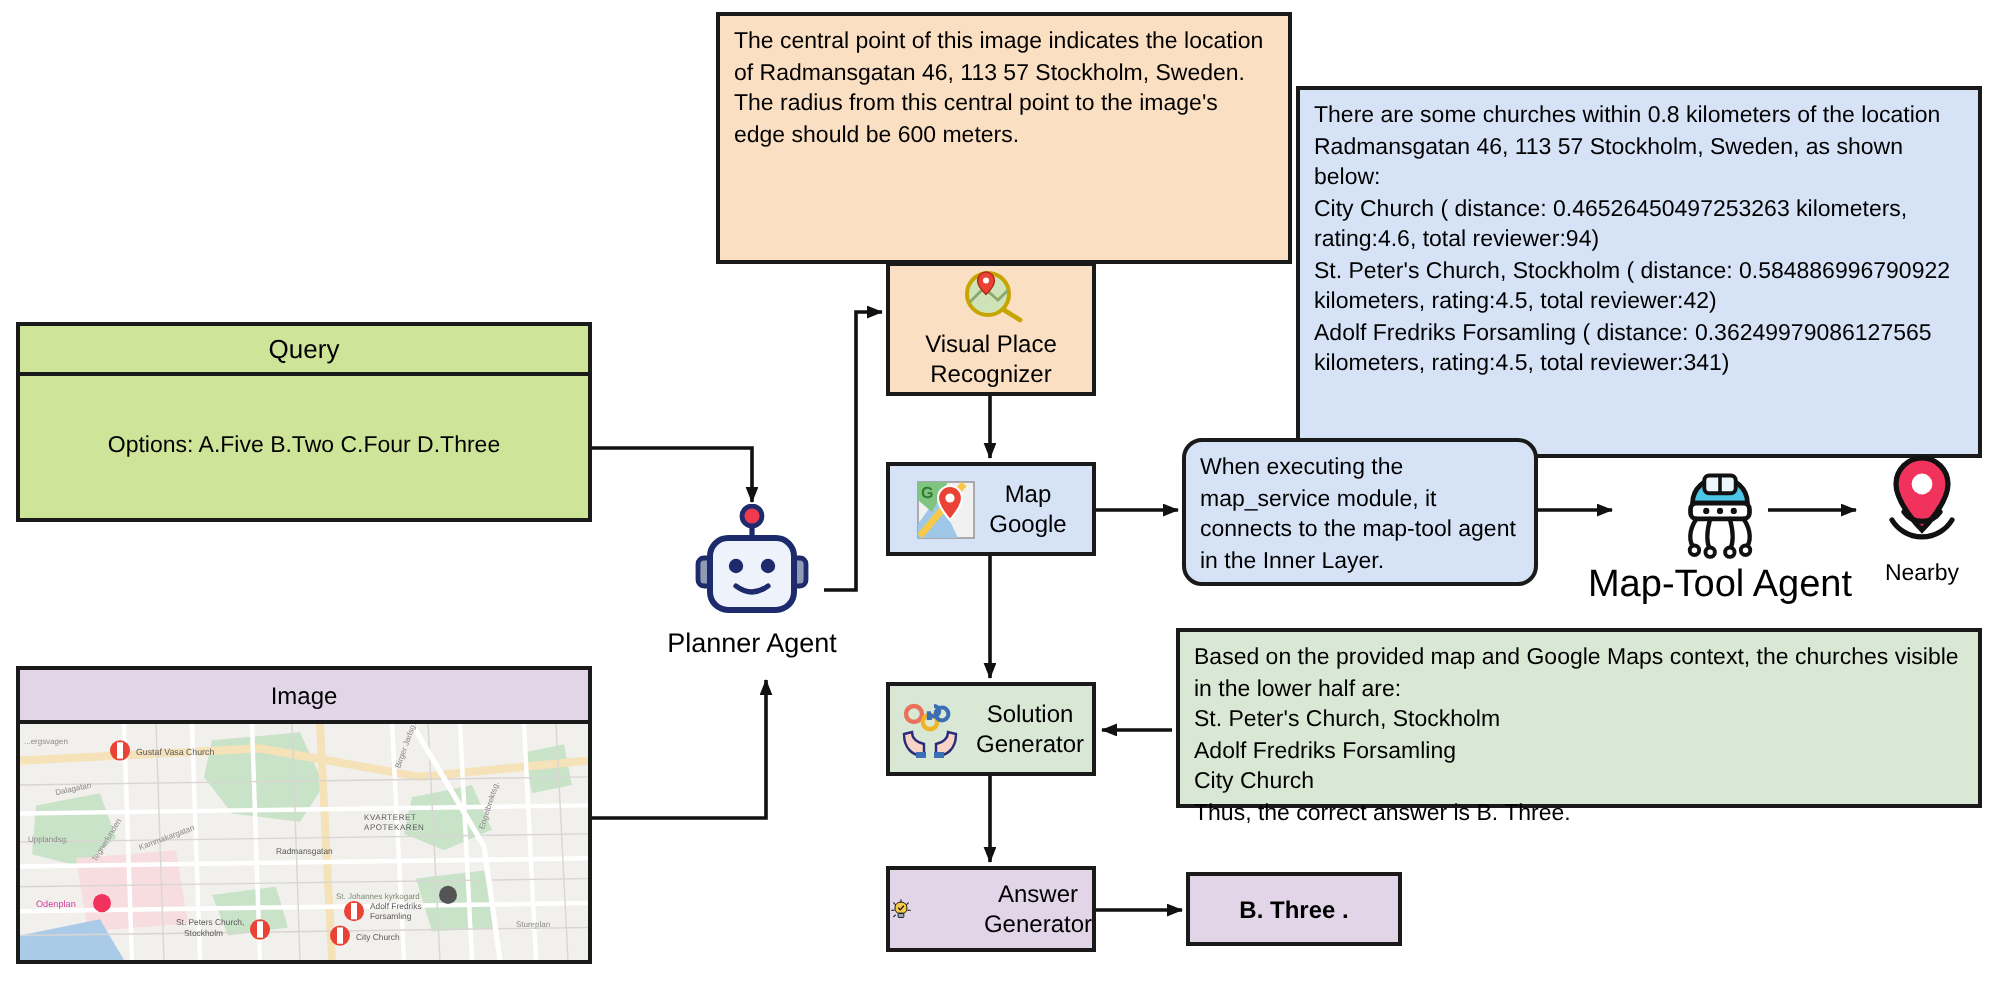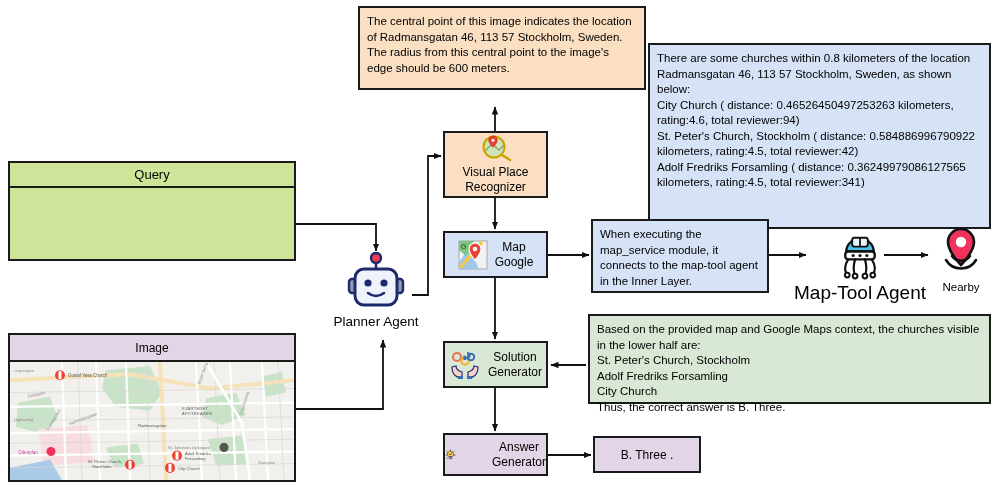--- a/index.html
+++ b/index.html
@@ -2,21 +2,21 @@
 <html><head>
 <meta charset="utf-8">
 <style>
   html,body{margin:0;padding:0;background:#ffffff;}
   body{width:997px;height:491px;position:relative;overflow:hidden;
        font-family:"Liberation Sans","DejaVu Sans",sans-serif;color:#000;}
   .box{position:absolute;box-sizing:border-box;border:2px solid #1a1a1a;}
   .txt{font-size:11.5px;line-height:15.5px;}
   .pad{padding:6px 7px;}
   
-  #vpr-note{left:358px;top:6px;width:288px;height:84px;background:#fbdfc2;}
+  #vpr-note{left:358px;top:6px;width:288px;height:126px;background:#fbdfc2;}
   #nearby-note{left:648px;top:6px;width:343px;height:186px;background:#d6e3f7;}
   #inner-note{left:591px;top:219px;width:178px;height:74px;background:#d6e3f7;}
   #solution-note{left:588px;top:314px;width:403px;height:90px;background:#d9e8d4;}
   
   #query-hdr{left:8px;top:161px;width:288px;height:27px;background:#cee498;
       display:flex;align-items:center;justify-content:center;font-size:13px;}
   #query-body{left:8px;top:188px;width:288px;height:73px;background:#cee498;
       display:flex;align-items:center;justify-content:center;text-align:center;
       font-size:11.5px;line-height:15.5px;border-top:none;}
   #image-hdr{left:8px;top:333px;width:288px;height:29px;background:#e3d5e8;
@@ -25,21 +25,21 @@
       border-top:none;overflow:hidden;padding:0;}
   
   .stage{display:flex;align-items:center;justify-content:center;gap:7px;}
   .stage .lbl{font-size:12px;line-height:14.5px;text-align:center;}
   #vpr{left:443px;top:131px;width:105px;height:67px;background:#fbdfc2;
        flex-direction:column;gap:3px;}
   #mapsvc{left:443px;top:231px;width:105px;height:47px;background:#d6e3f7;}
   #solgen{left:443px;top:341px;width:105px;height:47px;background:#d9e8d4;}
   #ansgen{left:443px;top:433px;width:105px;height:43px;background:#e3d5e8;gap:36px;}
   #answer{left:593px;top:436px;width:108px;height:37px;background:#e3d5e8;
-       display:flex;align-items:center;justify-content:center;font-size:12px;font-weight:normal;}
+       display:flex;align-items:center;justify-content:center;font-size:12px;font-weight:bold;}
   
   #planner{position:absolute;left:341px;top:252px;width:70px;height:86px;
        display:flex;flex-direction:column;align-items:center;}
   #planner .cap{font-size:13.5px;margin-top:2px;white-space:nowrap;}
   #maptool{position:absolute;left:800px;top:226px;width:120px;height:78px;
        display:flex;flex-direction:column;align-items:center;}
   #maptool .cap{font-size:19px;margin-top:1px;white-space:nowrap;}
   #nearby{position:absolute;left:930px;top:226px;width:62px;height:78px;
        display:flex;flex-direction:column;align-items:center;}
   #nearby .cap{font-size:11.5px;margin-top:1px;}
@@ -86,31 +86,32 @@
   </g>
 </svg>
 
 <div class="box txt pad" id="vpr-note" style="white-space:pre-wrap;">The central point of this image indicates the location of Radmansgatan 46, 113 57 Stockholm, Sweden. The radius from this central point to the image's edge should be 600 meters.</div>
 
 <div class="box txt pad" id="nearby-note" style="white-space:pre-wrap;margin-top:37px;">There are some churches within 0.8 kilometers of the location Radmansgatan 46, 113 57 Stockholm, Sweden, as shown below:
 City Church ( distance: 0.46526450497253263 kilometers, rating:4.6, total reviewer:94)
 St. Peter's Church, Stockholm ( distance: 0.584886996790922 kilometers, rating:4.5, total reviewer:42)
 Adolf Fredriks Forsamling ( distance: 0.36249979086127565 kilometers, rating:4.5, total reviewer:341)</div>
 
-<div class="box txt pad" id="inner-note" style="white-space:pre-wrap;">When executing the map_service module, it connects to the map-tool agent in the Inner Layer.</div>
+<div class="box txt pad" id="inner-note" style="white-space:pre-wrap;border-radius:10px;">When executing the map_service module, it connects to the map-tool agent in the Inner Layer.</div>
 
 <div class="box txt pad" id="solution-note" style="white-space:pre-wrap;">Based on the provided map and Google Maps context, the churches visible in the lower half are:
 St. Peter's Church, Stockholm
 Adolf Fredriks Forsamling
 City Church
 Thus, the correct answer is B. Three.</div>
 
 <div class="box" id="query-hdr">Query</div>
 <div class="box" id="query-body">
   <div>
+    <div>Options: A.Five B.Two C.Four D.Three</div>
   </div>
 </div>
 
 <div class="box" id="image-hdr">Image</div>
 <div class="box" id="image-body">
   <svg class="mapimg" viewBox="0 0 284 116" preserveAspectRatio="none">
     <rect x="0" y="0" width="284" height="116" fill="#f2f0ed"></rect>
 
     <g fill="#c9e3c9">
       <path d="M96,8 L140,4 L152,30 L140,48 L106,44 L92,26 Z"></path>

